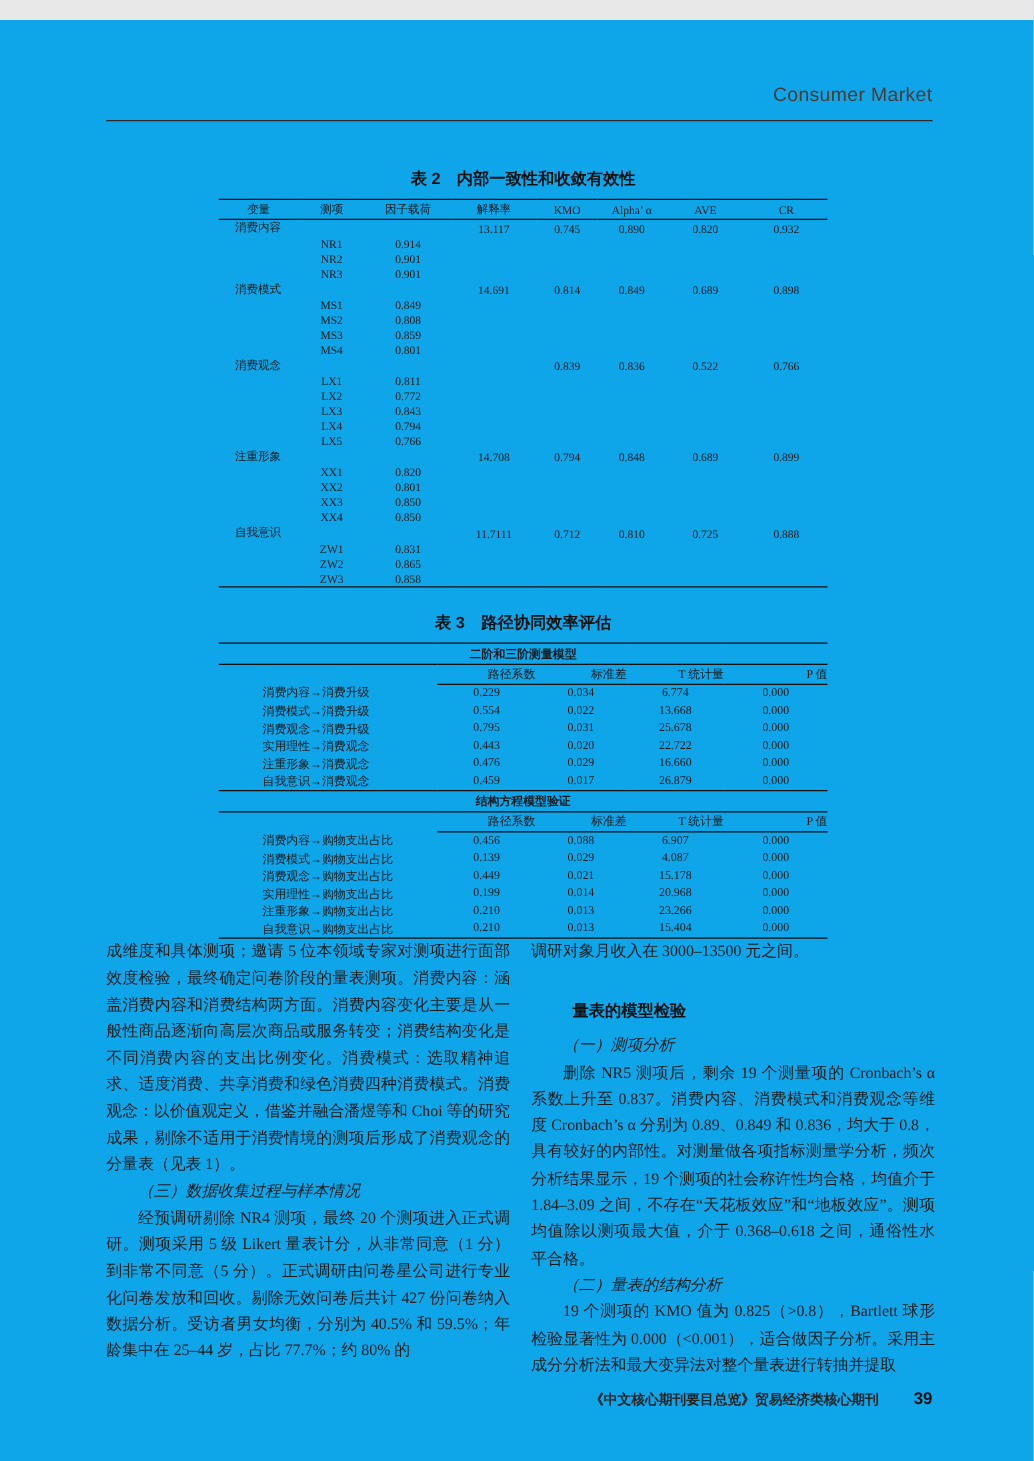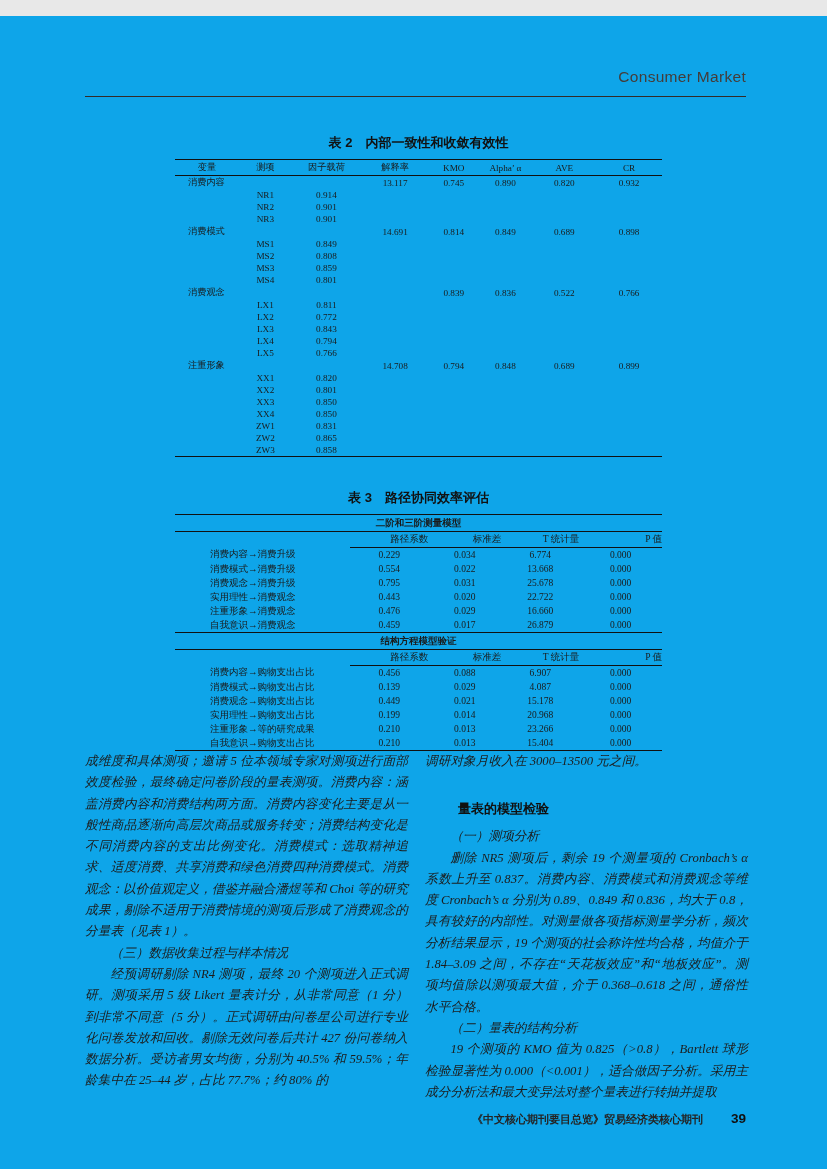--- a/index.html
+++ b/index.html
@@ -45,21 +45,21 @@
   .t3 td { height:14px; }
   .t3 td.path { text-align:left; padding-left:35px; }
 
   
   .col {
     position:absolute; width:323px; top:735px;
     font-size:12.7px; line-height:21.3px; text-align:justify; color:#1c1c1c;
   }
   .col-left { left:85px; }
   .col-right { left:425px; }
-  .col p { margin:0;font-style:italic; }
+  .col p { margin:0; }
   .p-indent { text-indent:2em; }
   .subsection { text-indent:2em; font-style:italic; }
   .sec-heading {
     font-family:"Liberation Sans","DejaVu Sans",sans-serif;
     font-size:13px; font-weight:bold; color:#111;
     margin:26px 0 6px 33px; line-height:22px;
   }
 
   
   .footer {
@@ -299,20 +299,30 @@
             <td class="c0"></td>
             <td>XX4</td>
             <td>0.850</td>
             <td></td>
             <td></td>
             <td></td>
             <td></td>
             <td></td>
           </tr>
           <tr>
+            <td class="c0">自我意识</td>
+            <td></td>
+            <td></td>
+            <td>11.7111</td>
+            <td>0.712</td>
+            <td>0.810</td>
+            <td>0.725</td>
+            <td>0.888</td>
+          </tr>
+          <tr>
             <td class="c0"></td>
             <td>ZW1</td>
             <td>0.831</td>
             <td></td>
             <td></td>
             <td></td>
             <td></td>
             <td></td>
           </tr>
           <tr>
@@ -434,21 +444,21 @@
             <td>0.000</td>
           </tr>
           <tr>
             <td class="path">实用理性→购物支出占比</td>
             <td>0.199</td>
             <td>0.014</td>
             <td>20.968</td>
             <td>0.000</td>
           </tr>
           <tr>
-            <td class="path">注重形象→等的研究成果</td>
+            <td class="path">注重形象→购物支出占比</td>
             <td>0.210</td>
             <td>0.013</td>
             <td>23.266</td>
             <td>0.000</td>
           </tr>
           <tr>
             <td class="path">自我意识→购物支出占比</td>
             <td>0.210</td>
             <td>0.013</td>
             <td>15.404</td>

